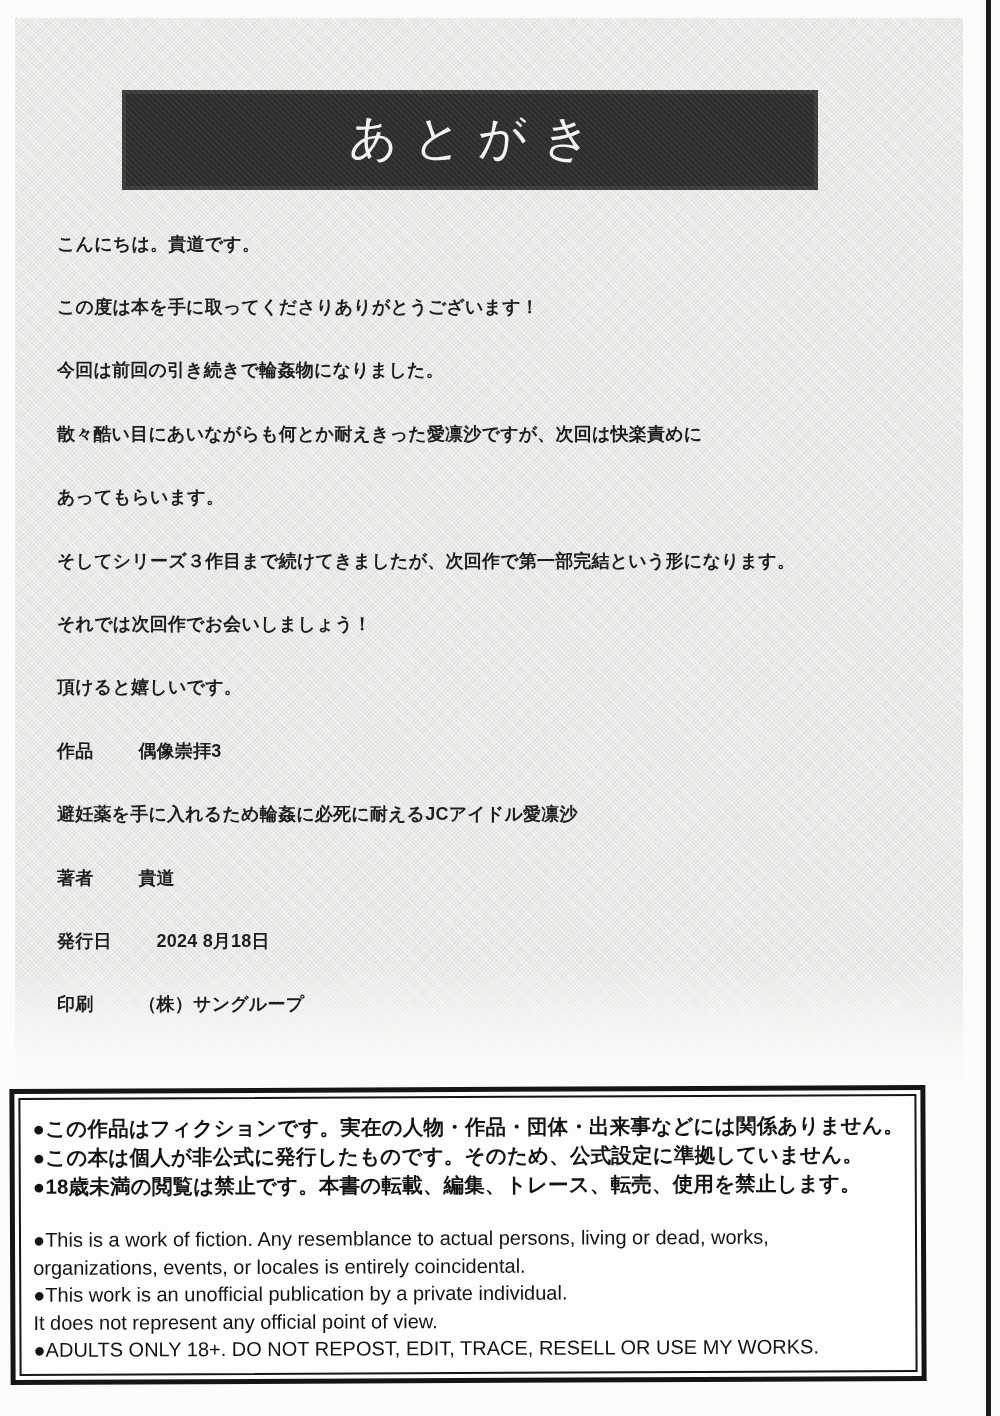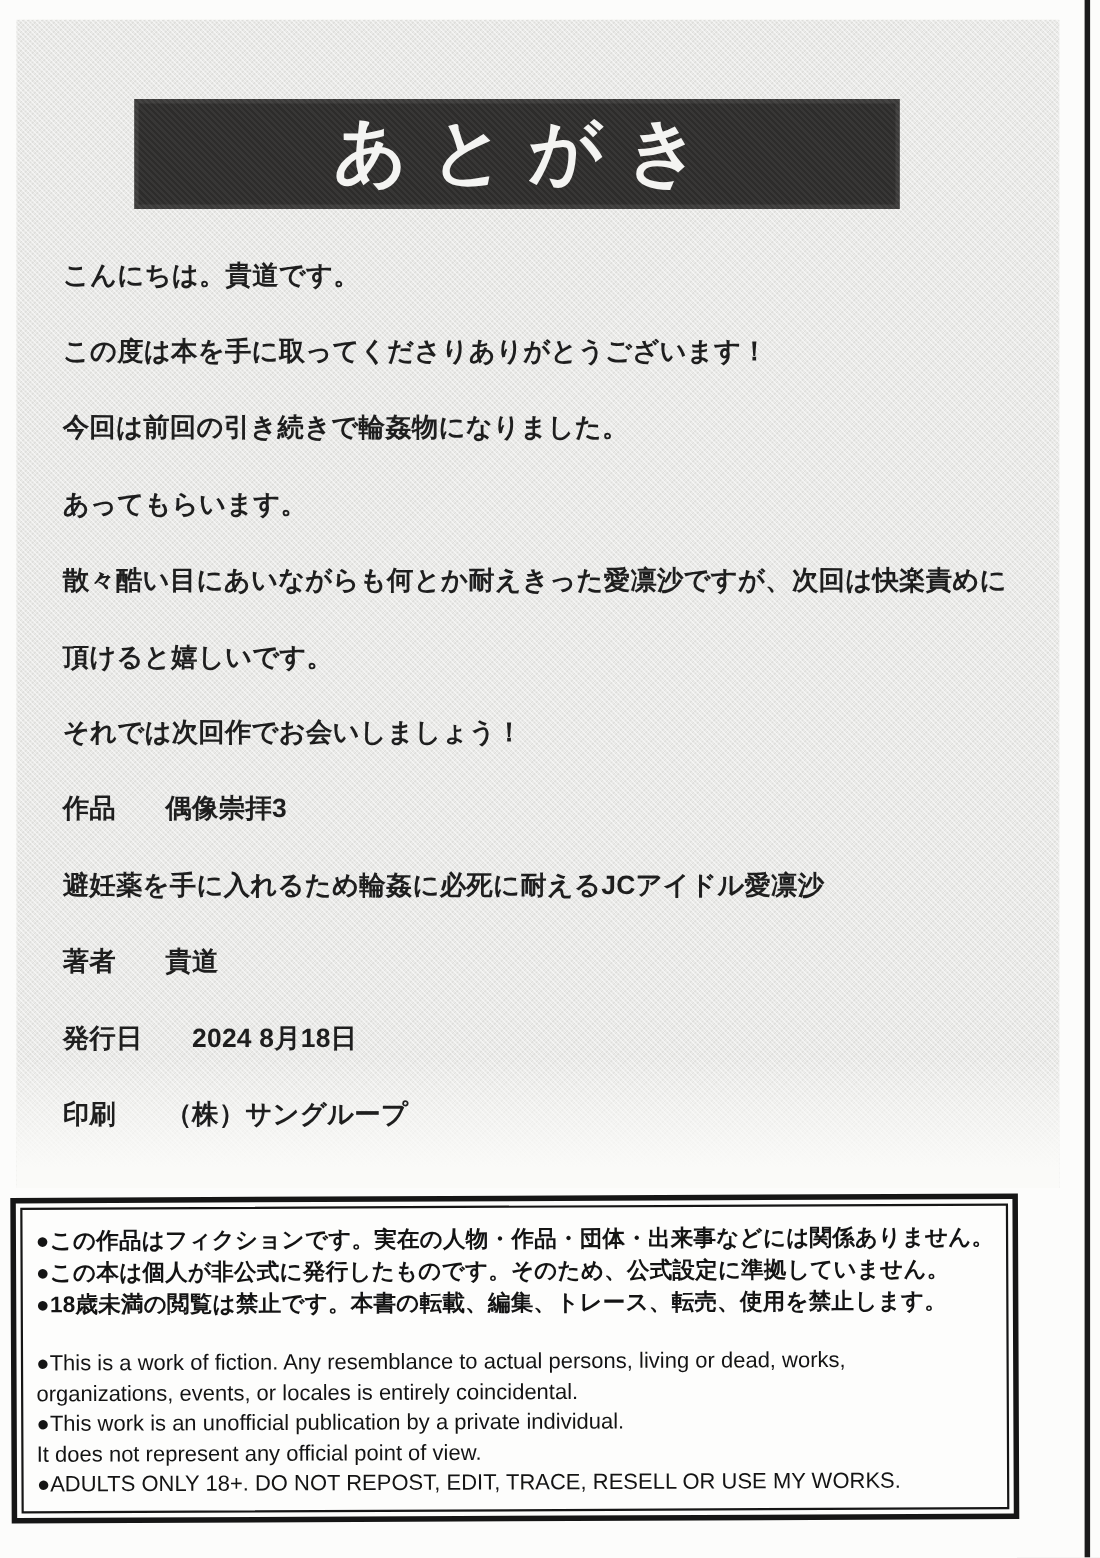--- a/index.html
+++ b/index.html
@@ -33,34 +33,34 @@
   
   .banner {
     position:absolute; left:122px; top:90px; width:696px; height:100px;
     background-color:#2d2c2b;
     background-image:repeating-linear-gradient(45deg, rgba(255,255,255,0.05) 0 2px, rgba(0,0,0,0) 2px 4px);
     box-shadow: inset 0 0 0 4px rgba(255,255,255,0.07);
     display:flex; align-items:center; justify-content:center;
   }
   .banner-title {
     color:#f4f4f2;
-    font-size:66px; font-weight:700;
+    font-size:48px; font-weight:400;
     letter-spacing:0.32em; text-indent:0.32em;
     font-family:"Liberation Sans", sans-serif;
     transform:translateY(-2px);
   }
 
   
   .text-col {
     position:absolute; left:57px; top:203px; width:890px;
     color:#1e1e1e;
   }
   .line {
     height:45.4px; display:flex; align-items:center;
-    font-size:24px; font-weight:600; white-space:nowrap;
+    font-size:18px; font-weight:600; white-space:nowrap;
     letter-spacing:0.2px;
   }
   .row-label { margin-right:45px; }
 
   
   .box-outer {
     position:absolute; left:10px; top:1087px; width:916px; height:296px;
     border:5px solid #161616; background:#fdfdfc;
     transform:rotate(-0.25deg);
     box-sizing:border-box;
@@ -89,24 +89,25 @@
 <div class="scan-line"></div>
 
 <div class="banner">
   <span class="banner-title">あとがき</span>
 </div>
 
 <div class="text-col">
   <p class="line">こんにちは。貴道です。</p>
   <p class="line">この度は本を手に取ってくださりありがとうございます！</p>
   <p class="line">今回は前回の引き続きで輪姦物になりました。</p>
+  <p class="line">散々酷い目にあいながらも何とか耐えきった愛凛沙ですが、次回は快楽責めに</p>
   <p class="line">あってもらいます。</p>
-  <p class="line">散々酷い目にあいながらも何とか耐えきった愛凛沙ですが、次回は快楽責めに</p>
+  <p class="line">そしてシリーズ３作目まで続けてきましたが、次回作で第一部完結という形になります。</p>
+  <p class="line">それでは次回作でお会いしましょう！</p>
   <p class="line">頂けると嬉しいです。</p>
-  <p class="line">それでは次回作でお会いしましょう！</p>
 
   <p class="line">
     <span class="row-label">作品</span>
     <span>偶像崇拝3</span>
   </p>
   <p class="line">
     <span>避妊薬を手に入れるため輪姦に必死に耐えるJCアイドル愛凛沙</span>
   </p>
   <p class="line">
     <span class="row-label">著者</span>

